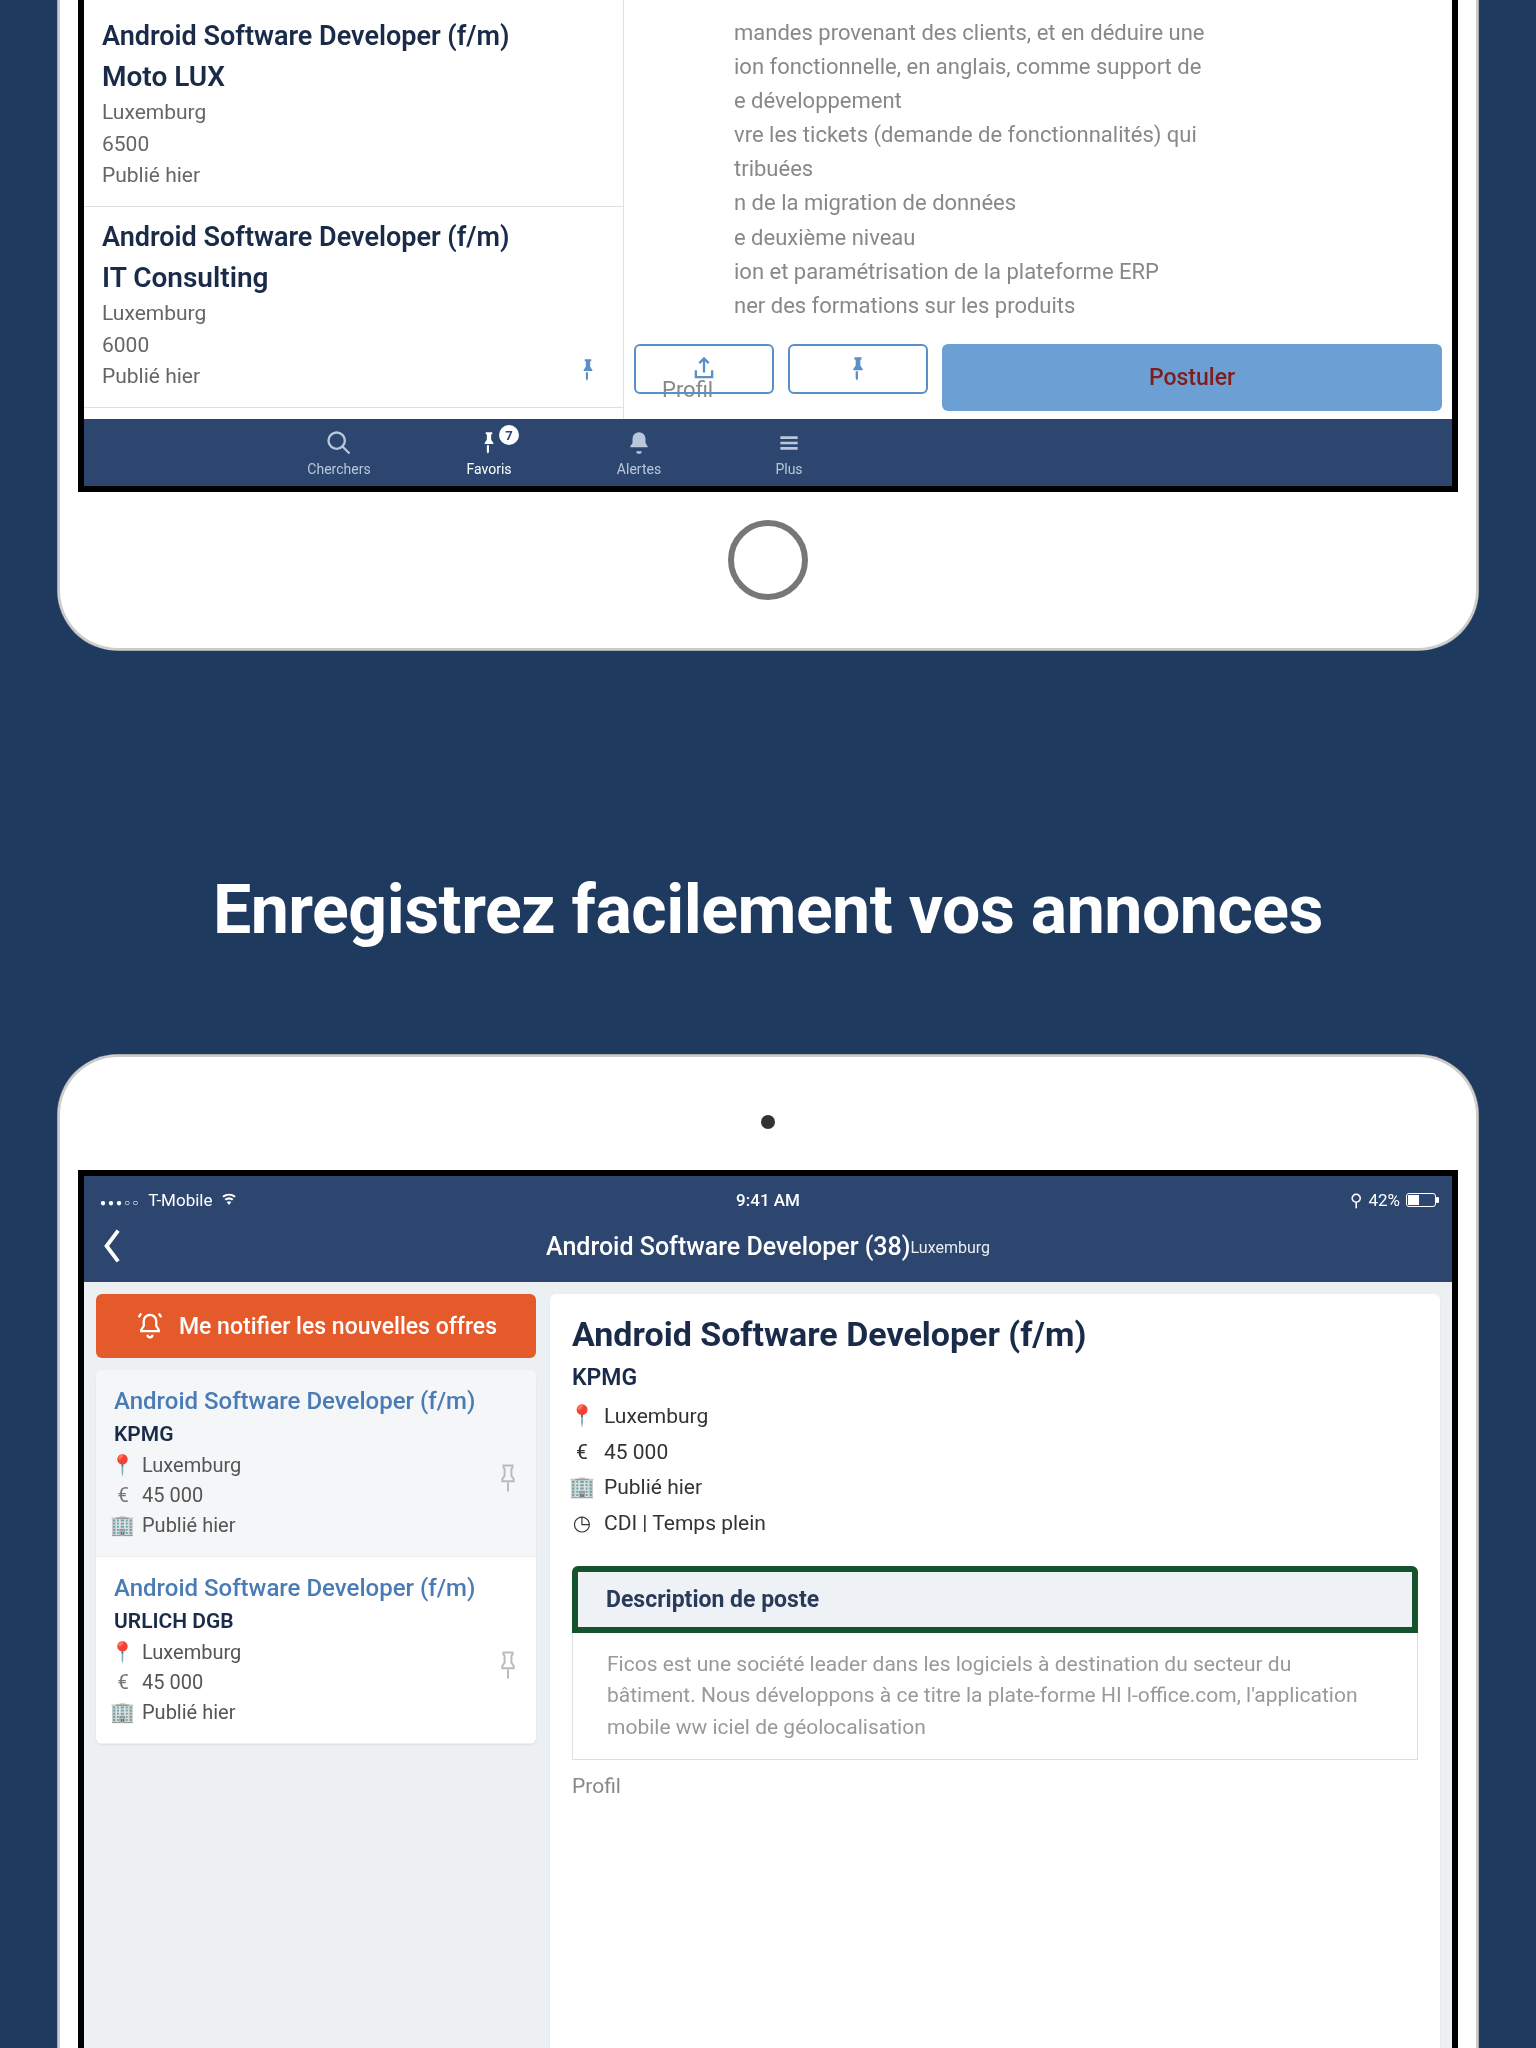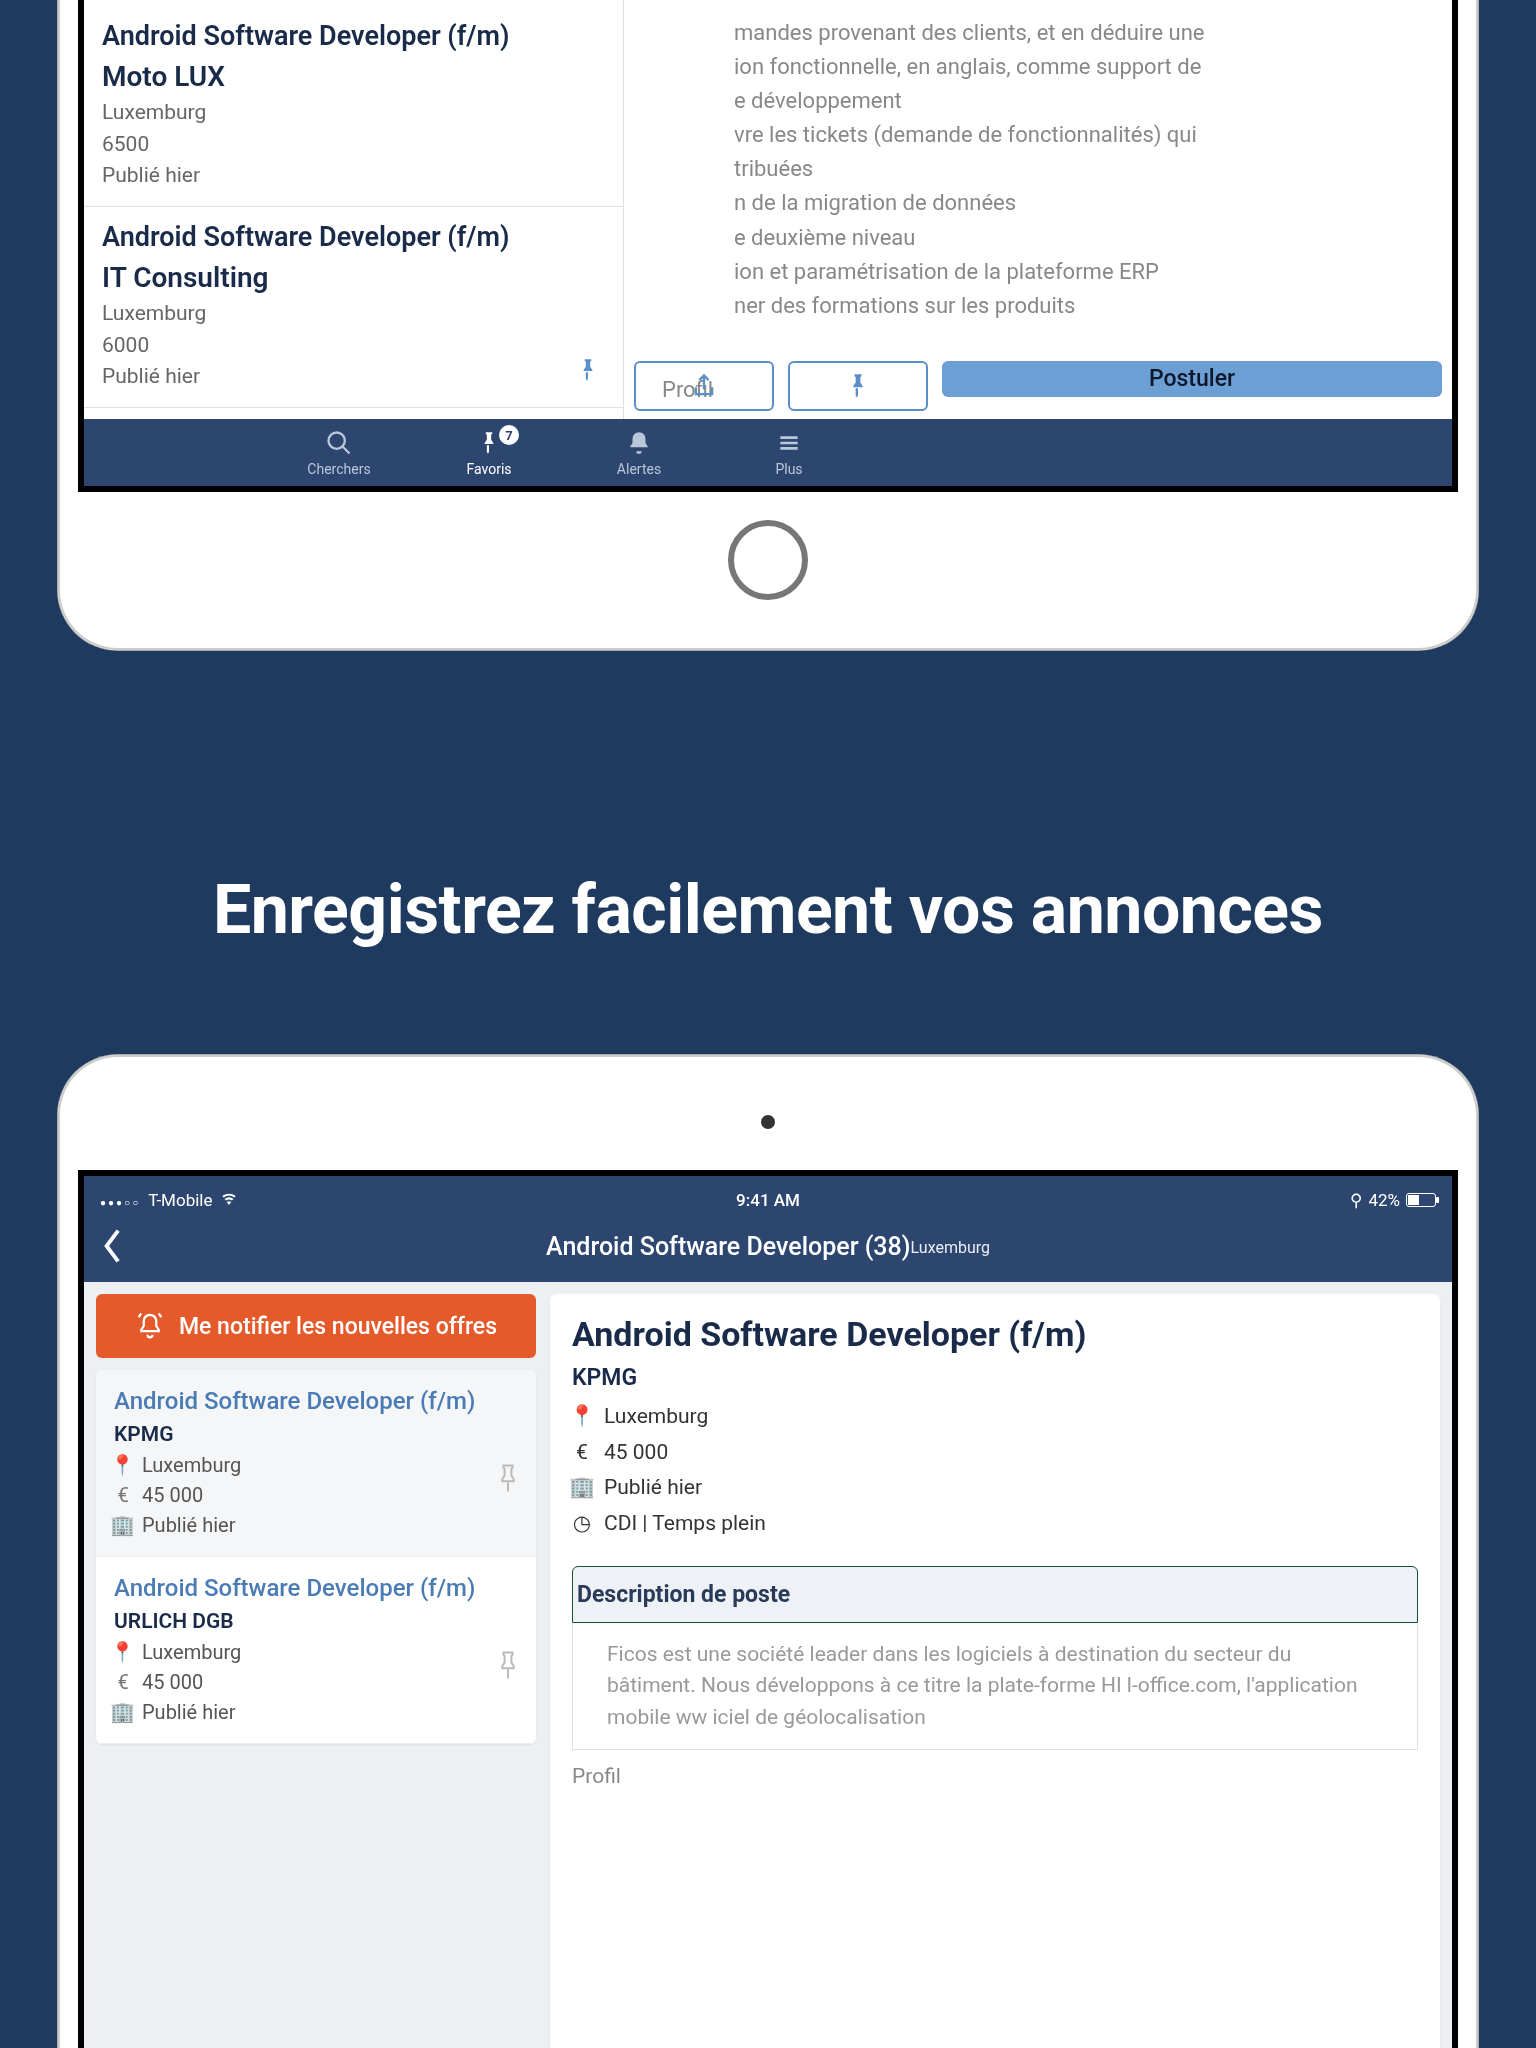--- a/index.html
+++ b/index.html
@@ -20,21 +20,21 @@
 .job-company { font-size:28px; font-weight:600; color:#1a2b4a; margin-bottom:4px; }
 .job-meta { font-size:21px; color:#666; line-height:1.5; }
 .pin-small { position:absolute; right:22px; bottom:18px; color:#5a8fc7; font-size:26px; }
 
 
 .top-right { position:absolute; top:0; left:540px; right:0; bottom:67px; padding:0 20px 0 20px; color:#888; font-size:22px; line-height:1.55; }
 .top-right p { padding-left:90px; }
 .profil-row { margin-top:50px; padding-left:18px; font-size:22px; color:#888; }
 .btn-row { position:absolute; bottom:8px; left:10px; right:10px; display:flex; gap:14px; }
 .btn-out { flex:0 0 140px; border:2px solid #5a8fc7; border-radius:6px; height:50px; display:flex; align-items:center; justify-content:center; color:#5a8fc7; }
-.btn-post { flex:1; background:#6c9fd4; color:#0f172a; border-radius:6px; height:36px; display:flex; align-items:center; justify-content:center; font-size:23px; font-weight:500; }
+.btn-post { flex:1; background:#6c9fd4; color:#7f1d1d; border-radius:6px; height:67px; display:flex; align-items:center; justify-content:center; font-size:23px; font-weight:500; }
 .share-icon svg, .pin-btn svg { width:28px; height:28px; }
 
 
 .bottom-nav { position:absolute; bottom:0; left:0; right:0; height:67px; background:#2c4670; display:flex; }
 .nav-item { flex:0 0 150px; display:flex; flex-direction:column; align-items:center; justify-content:center; color:#bac6d9; gap:3px; position:relative; }
 .nav-item.active { color:#fff; }
 .nav-icon { font-size:26px; height:30px; display:flex; align-items:center; justify-content:center; }
 .nav-label { font-size:14px; }
 .nav-badge { position:absolute; top:6px; left:85px; width:20px; height:20px; background:#fff; color:#2c4670; border-radius:50%; font-size:13px; font-weight:700; display:flex; align-items:center; justify-content:center; }
 
@@ -75,21 +75,21 @@
 .li-line { font-size:20px; color:#555; line-height:1.5; display:flex; align-items:center; gap:10px; }
 .li-line .ic { width:18px; display:inline-flex; justify-content:center; color:#777; }
 .pin-outline { position:absolute; right:14px; top:92px; }
 .pin-outline svg { width:28px; height:34px; }
 
 .col-right { flex:1; background:#fff; border-radius:6px; padding:20px 22px; box-shadow:0 1px 2px rgba(0,0,0,0.08); position:relative; overflow:hidden; }
 .detail-title { font-size:34px; font-weight:700; color:#1a2b4a; margin-bottom:10px; }
 .detail-company { font-size:23px; font-weight:600; color:#1a2b4a; margin-bottom:8px; }
 .detail-line { font-size:21px; color:#333; line-height:1.7; display:flex; align-items:center; gap:12px; }
 .detail-line .ic { width:20px; color:#333; display:inline-flex; justify-content:center; }
-.section-head { margin-top:24px; background:#eef1f5; border:1px solid #14532d; border-radius:6px 6px 0 0; padding:14px 4px; font-size:23px; font-weight:700; color:#2a3b5a; }
+.section-head { margin-top:24px; background:#eef1f5; border:6px solid #14532d; border-radius:6px 6px 0 0; padding:14px 28px; font-size:23px; font-weight:700; color:#2a3b5a; }
 .section-body { border:1px solid #dce0e6; border-top:none; padding:16px 34px; font-size:21px; color:#999; line-height:1.5; }
 .profil2 { margin-top:14px; font-size:21px; color:#888; }
 
 .dots::before { content:"●●●○○"; letter-spacing:2px; font-size:10px; }
 .wifi svg { width:18px; height:14px; }
 </style>
 </head>
 <body>
 
 <div class="tablet-top">

